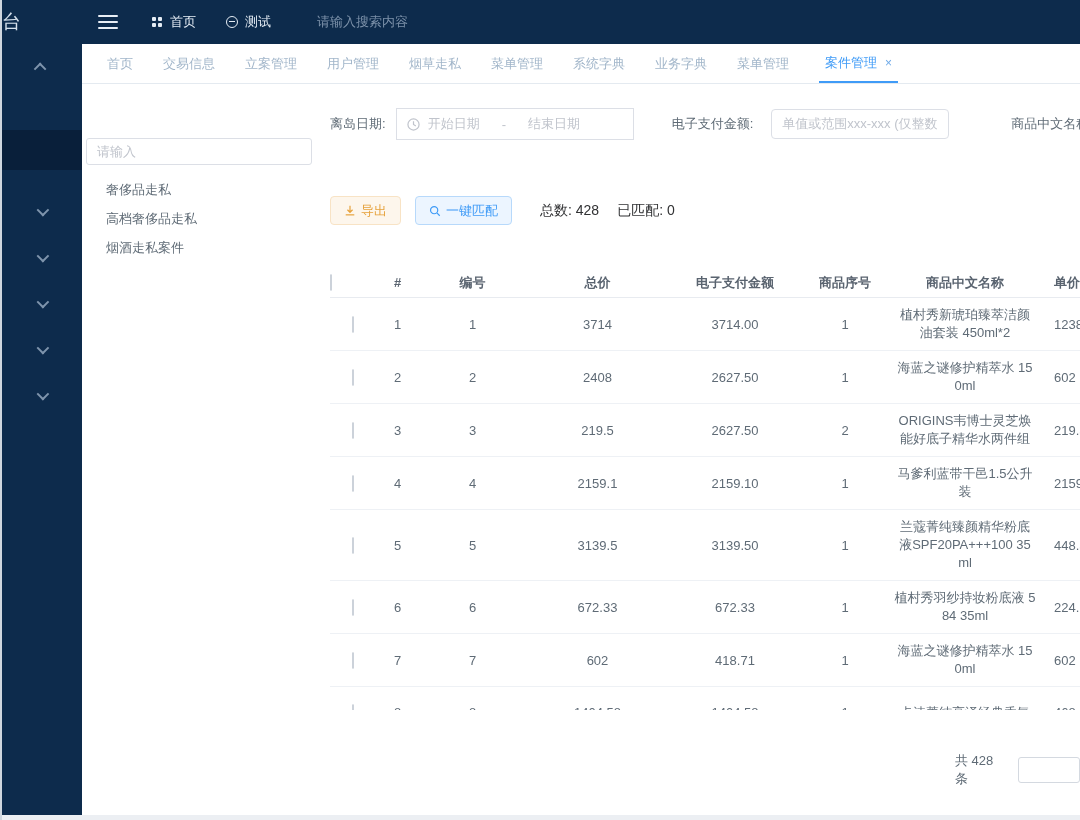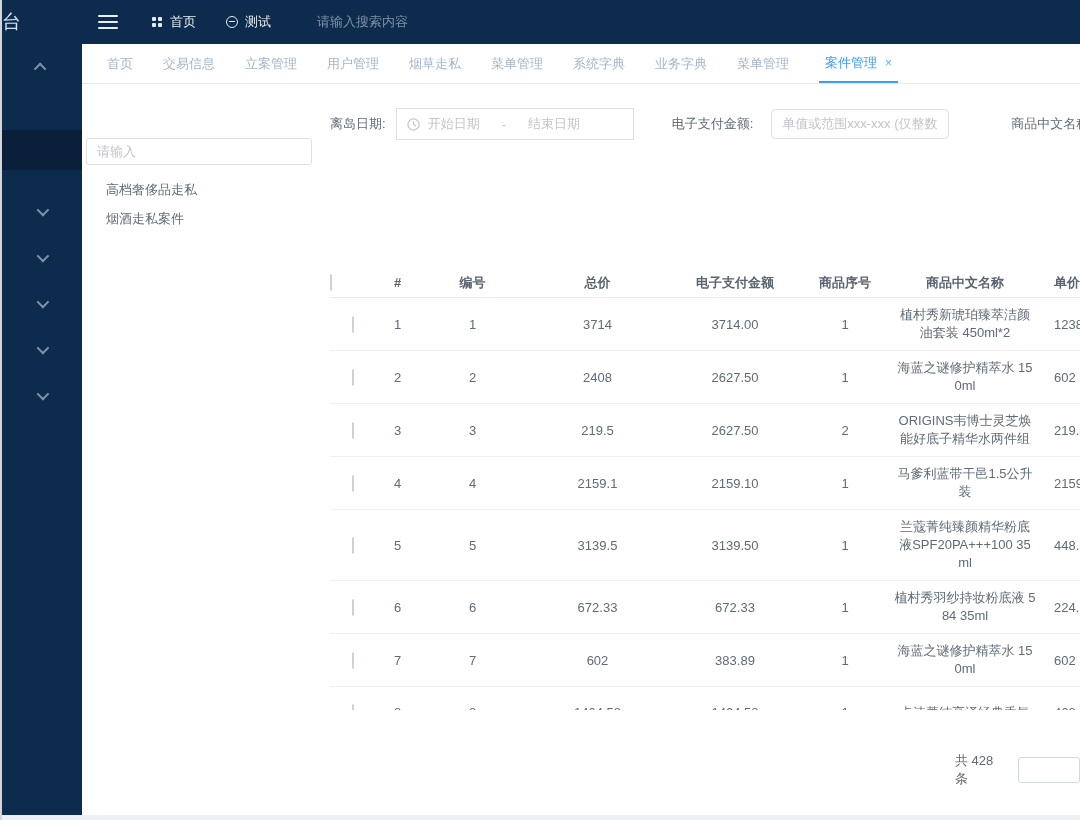--- a/index.html
+++ b/index.html
@@ -148,20 +148,21 @@
       <span>案件管理</span>
       <span class="close-x">×</span>
     </div>
   </div>
 
   <div class="content">
 
     <div class="tree">
       <div class="tree-search">请输入</div>
       <div class="tree-list" id="tree-mount">
+          <div class="tree-item">奢侈品走私</div>
           <div class="tree-item">高档奢侈品走私</div>
           <div class="tree-item">烟酒走私案件</div>
         </div>
     </div>
 
     <div class="panel">
 
       <div class="filter-row">
         <span class="f-label">离岛日期:</span>
         <div class="date-box">
@@ -176,20 +177,40 @@
         <span class="gap1"></span>
         <span class="f-label">电子支付金额:</span>
         <div class="inp pay-inp">
           <span class="ph">单值或范围xxx-xxx (仅整数</span>
         </div>
         <span class="gap2"></span>
         <span class="f-label">商品中文名称:</span>
 
       </div>
 
+      <div class="toolbar">
+        <div class="btn btn-export">
+          <svg width="12" height="12" viewBox="0 0 14 14">
+            <path d="M7 1 V8 M4 5.5 L7 8.5 L10 5.5" fill="none" stroke="#e6a23c" stroke-width="1.4"></path>
+            <path d="M2 11.5 H12" stroke="#e6a23c" stroke-width="1.4"></path>
+          </svg>
+          <span>导出</span>
+        </div>
+        <div class="btn btn-match">
+          <svg width="12" height="12" viewBox="0 0 14 14">
+            <circle cx="6" cy="6" r="4.2" fill="none" stroke="#3f9bf7" stroke-width="1.4"></circle>
+            <path d="M9.2 9.2 L12.5 12.5" stroke="#3f9bf7" stroke-width="1.4"></path>
+          </svg>
+          <span>一键匹配</span>
+        </div>
+        <div class="totals">
+          <span>总数: 428</span>
+          <span>已匹配: 0</span>
+        </div>
+      </div>
 
 
       <div class="tbl">
         <div class="thead">
           <span><span class="cbx"></span></span>
           <span class="cell">#</span>
           <span class="cell">编号</span>
           <span class="cell">总价</span>
           <span class="cell">电子支付金额</span>
           <span class="cell">商品序号</span>
@@ -255,21 +276,21 @@
               <span class="cell">672.33</span>
               <span class="cell">1</span>
               <span class="cell name">植村秀羽纱持妆粉底液 584 35ml</span>
               <span class="cell unit">224.11</span>
             </div>
             <div class="trow">
               <span style="text-align: center;"><span class="cbx"></span></span>
               <span class="cell">7</span>
               <span class="cell">7</span>
               <span class="cell">602</span>
-              <span class="cell">383.89</span>
+              <span class="cell">418.71</span>
               <span class="cell">1</span>
               <span class="cell name">海蓝之谜修护精萃水 150ml</span>
               <span class="cell unit">602</span>
             </div>
             <div class="trow">
               <span style="text-align: center;"><span class="cbx"></span></span>
               <span class="cell">8</span>
               <span class="cell">8</span>
               <span class="cell">1404.58</span>
               <span class="cell">1404.58</span>

